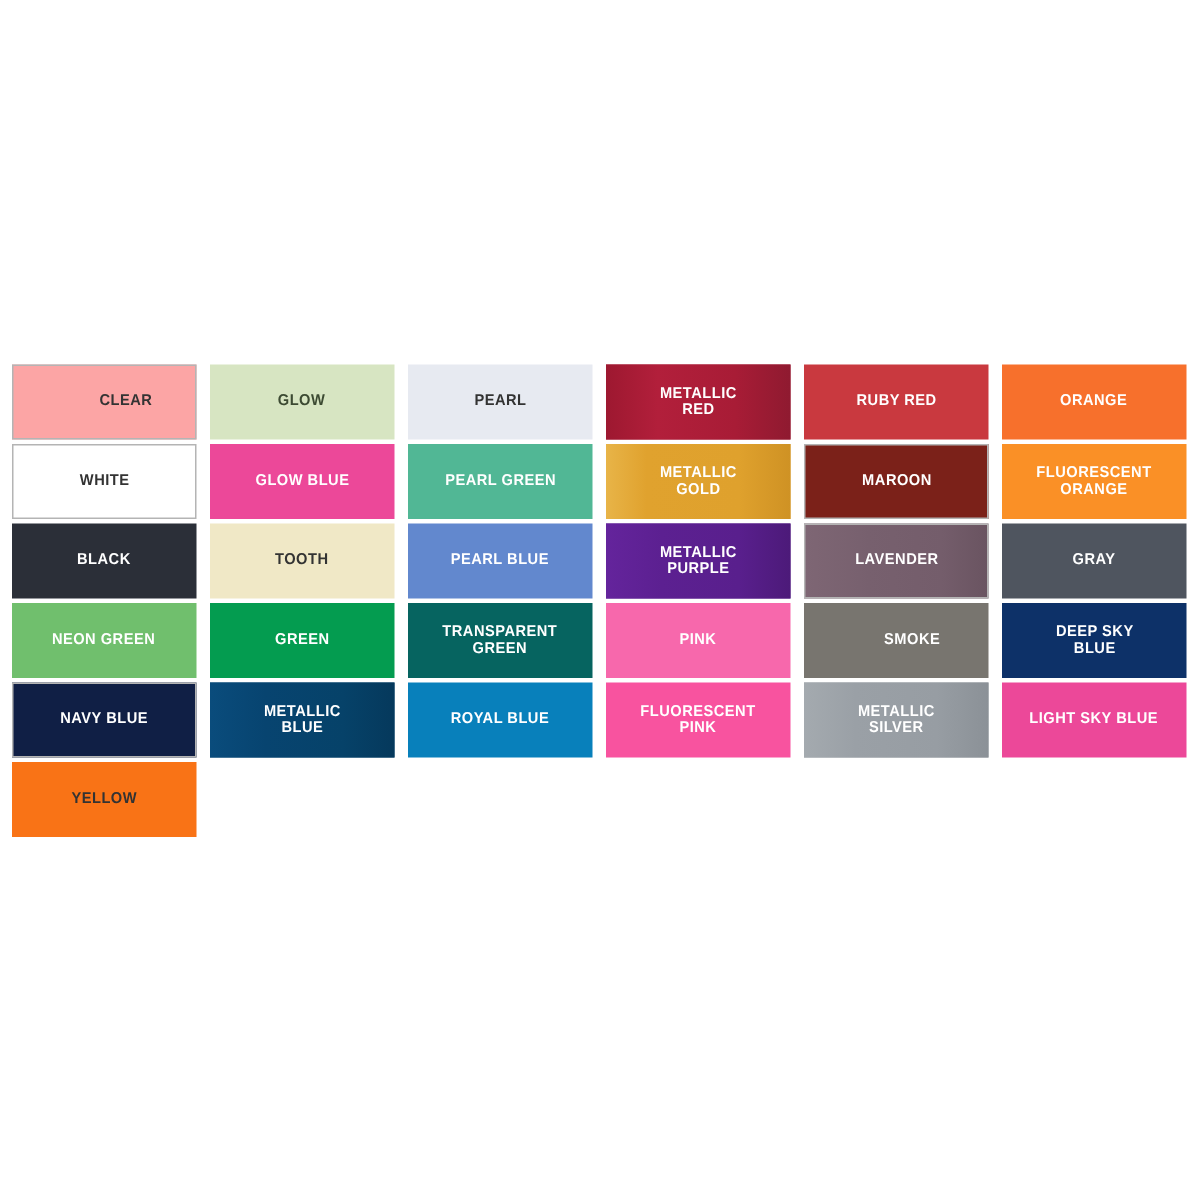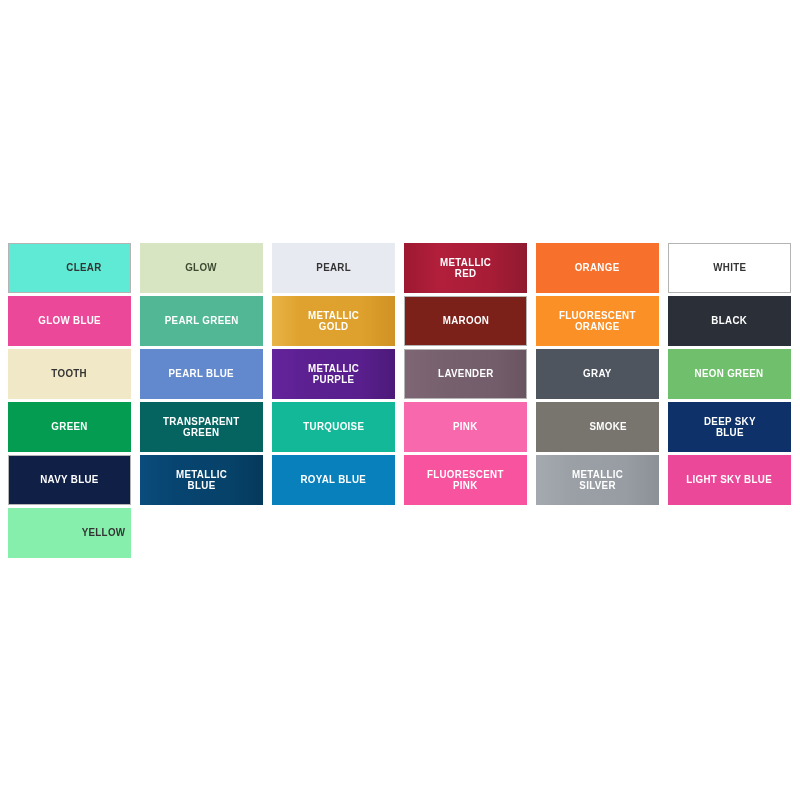--- a/index.html
+++ b/index.html
@@ -57,32 +57,35 @@
 
   .swatch.bordered {
     border: 1px solid #b4b4b4;
   }
 </style>
 </head>
 <body>
 
 <div id="swatch-chart">
   <div class="swatch-grid">
-      <div class="swatch bordered" style="background: #5eead4; border-color: rgb(180, 180, 180); padding-left: 32px;">
+      <div class="swatch bordered" style="background: #fca5a5; border-color: rgb(180, 180, 180); padding-left: 32px;">
         <span class="swatch-label" style="color: rgb(51, 51, 51);">CLEAR</span>
       </div>
       <div class="swatch" style="background: rgb(215, 229, 194);">
         <span class="swatch-label" style="color: rgb(60, 74, 50);">GLOW</span>
       </div>
       <div class="swatch" style="background: rgb(231, 234, 241);">
         <span class="swatch-label" style="color: rgb(51, 51, 51);">PEARL</span>
       </div>
       <div class="swatch" style="background: linear-gradient(90deg, rgb(157, 24, 48) 0%, rgb(178, 31, 59) 28%, rgb(168, 28, 54) 70%, rgb(143, 26, 48) 100%) rgb(168, 28, 54);">
         <span class="swatch-label" style="color: rgb(255, 255, 255);">METALLIC
 RED</span>
+      </div>
+      <div class="swatch" style="background: rgb(201, 57, 63);">
+        <span class="swatch-label" style="color: rgb(255, 255, 255);">RUBY RED</span>
       </div>
       <div class="swatch" style="background: rgb(247, 112, 44);">
         <span class="swatch-label" style="color: rgb(255, 255, 255);">ORANGE</span>
       </div>
       <div class="swatch bordered" style="background: rgb(255, 255, 255); border-color: rgb(180, 180, 180);">
         <span class="swatch-label" style="color: rgb(51, 51, 51);">WHITE</span>
       </div>
       <div class="swatch" style="background: #ec4899;">
         <span class="swatch-label" style="color: rgb(255, 255, 255);">GLOW BLUE</span>
       </div>
@@ -122,23 +125,20 @@
       <div class="swatch" style="background: rgb(112, 191, 109);">
         <span class="swatch-label" style="color: rgb(255, 255, 255);">NEON GREEN</span>
       </div>
       <div class="swatch" style="background: rgb(4, 156, 80);">
         <span class="swatch-label" style="color: rgb(255, 255, 255);">GREEN</span>
       </div>
       <div class="swatch" style="background: rgb(6, 100, 96);">
         <span class="swatch-label" style="color: rgb(255, 255, 255);">TRANSPARENT
 GREEN</span>
       </div>
-      <div class="swatch" style="background: rgb(19, 184, 152);">
-        <span class="swatch-label" style="color: rgb(255, 255, 255);">TURQUOISE</span>
-      </div>
       <div class="swatch" style="background: rgb(247, 104, 172);">
         <span class="swatch-label" style="color: rgb(255, 255, 255);">PINK</span>
       </div>
       <div class="swatch" style="background: rgb(120, 117, 111); padding-left: 25px;">
         <span class="swatch-label" style="color: rgb(255, 255, 255);">SMOKE</span>
       </div>
       <div class="swatch" style="background: rgb(13, 49, 104);">
         <span class="swatch-label" style="color: rgb(255, 255, 255);">DEEP SKY
 BLUE</span>
       </div>
@@ -156,17 +156,17 @@
         <span class="swatch-label" style="color: rgb(255, 255, 255);">FLUORESCENT
 PINK</span>
       </div>
       <div class="swatch" style="background: linear-gradient(90deg, rgb(164, 170, 175) 0%, rgb(154, 160, 166) 28%, rgb(151, 157, 163) 72%, rgb(139, 145, 151) 100%) rgb(154, 160, 166);">
         <span class="swatch-label" style="color: rgb(255, 255, 255);">METALLIC
 SILVER</span>
       </div>
       <div class="swatch" style="background: #ec4899;">
         <span class="swatch-label" style="color: rgb(255, 255, 255);">LIGHT SKY BLUE</span>
       </div>
-      <div class="swatch" style="background: #86efac; justify-content: flex-end;">
+      <div class="swatch" style="background: #f97316;">
         <span class="swatch-label" style="color: rgb(51, 51, 51);">YELLOW</span>
       </div>
     </div>
 </div>
 
 </body></html>

